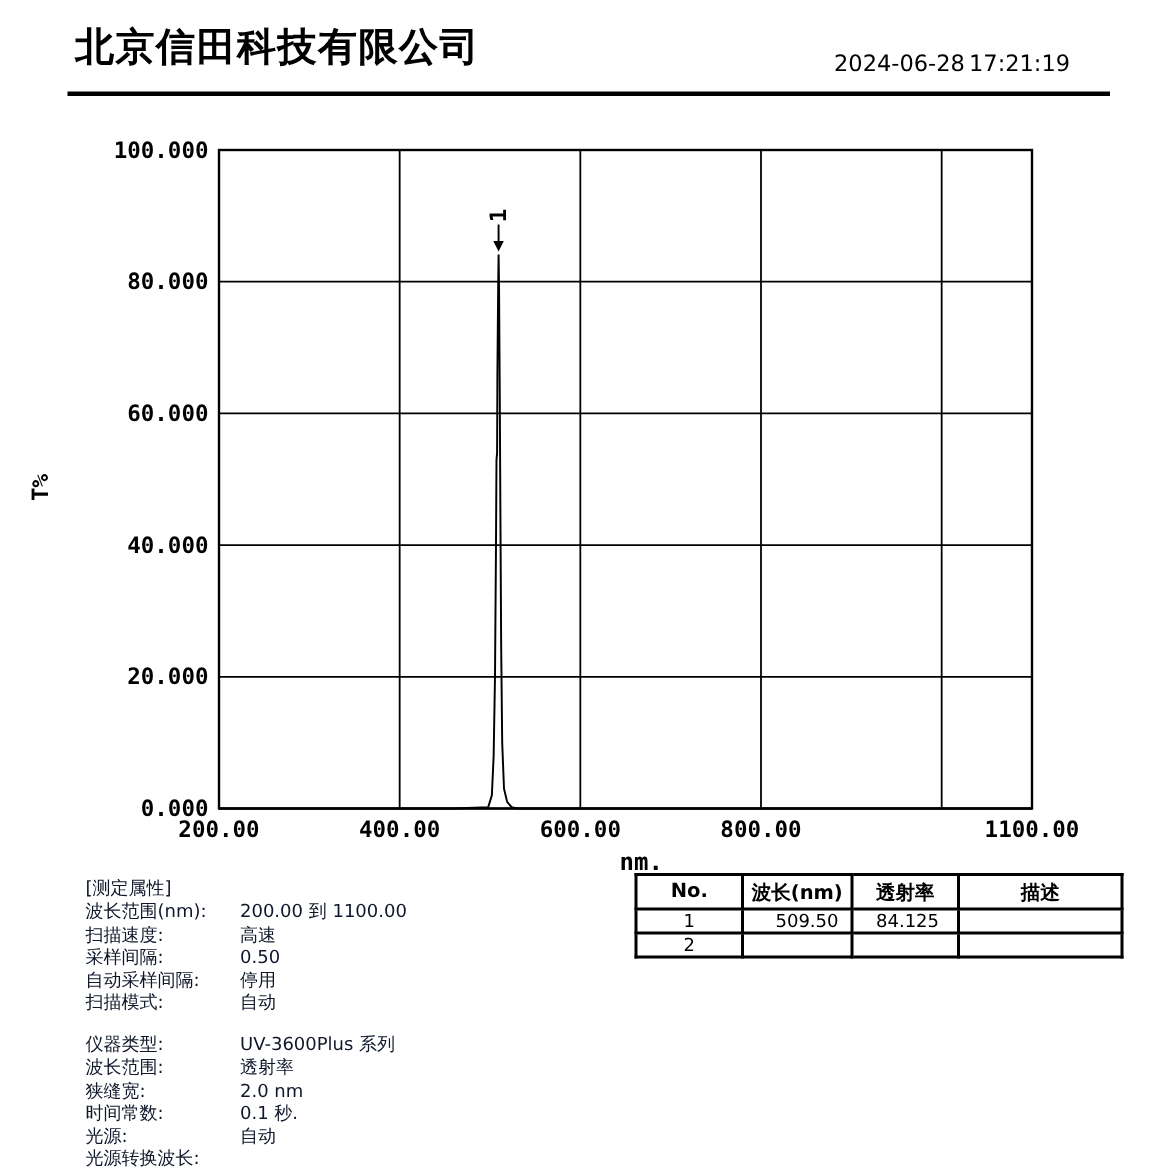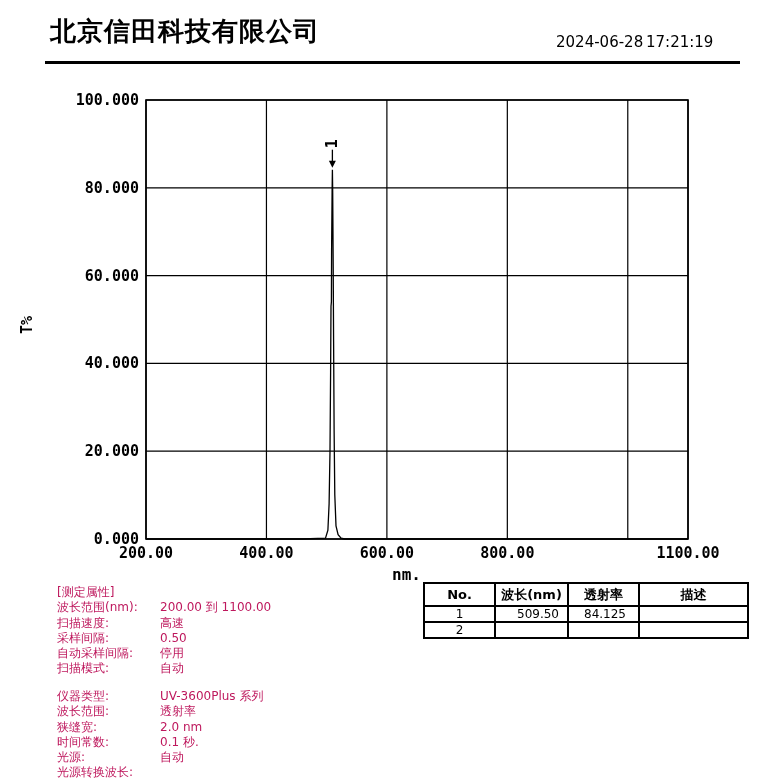--- a/index.html
+++ b/index.html
@@ -20,25 +20,25 @@
   #hdr-rule{left:45px;top:61px;width:695px;height:3px;background:#000;}
   
   #plot-svg{left:0;top:0;}
   
   #ylab{
     left:18px;top:298px;width:36px;height:36px;
     font-size:15px;font-weight:bold;font-family:"DejaVu Sans Mono","Liberation Mono",monospace;
     transform:rotate(-90deg);
   }
   #xlab{
-    left:392px;top:565px;font-size:16px;font-weight:bold;
+    left:413px;top:565px;font-size:16px;font-weight:bold;
     font-family:"DejaVu Sans Mono","Liberation Mono",monospace;
   }
   
-  .propblock{font-size:12px;line-height:15.3px;font-family:"DejaVu Sans","Liberation Sans",sans-serif;color:#be185d;}
+  .propblock{font-size:12px;line-height:15.3px;font-family:"DejaVu Sans","Liberation Sans",sans-serif;color:#0f172a;}
   #meas-block{left:57px;top:585px;}
   #inst-block{left:57px;top:689px;}
   .ptitle{white-space:nowrap;}
   .prow{white-space:nowrap;display:flex;}
   .plabel{display:inline-block;width:103px;}
   .pvalue{display:inline-block;}
   
   #peak-table{
     left:423px;top:582px;border-collapse:collapse;table-layout:fixed;
     font-family:"DejaVu Sans","Liberation Sans",sans-serif;

